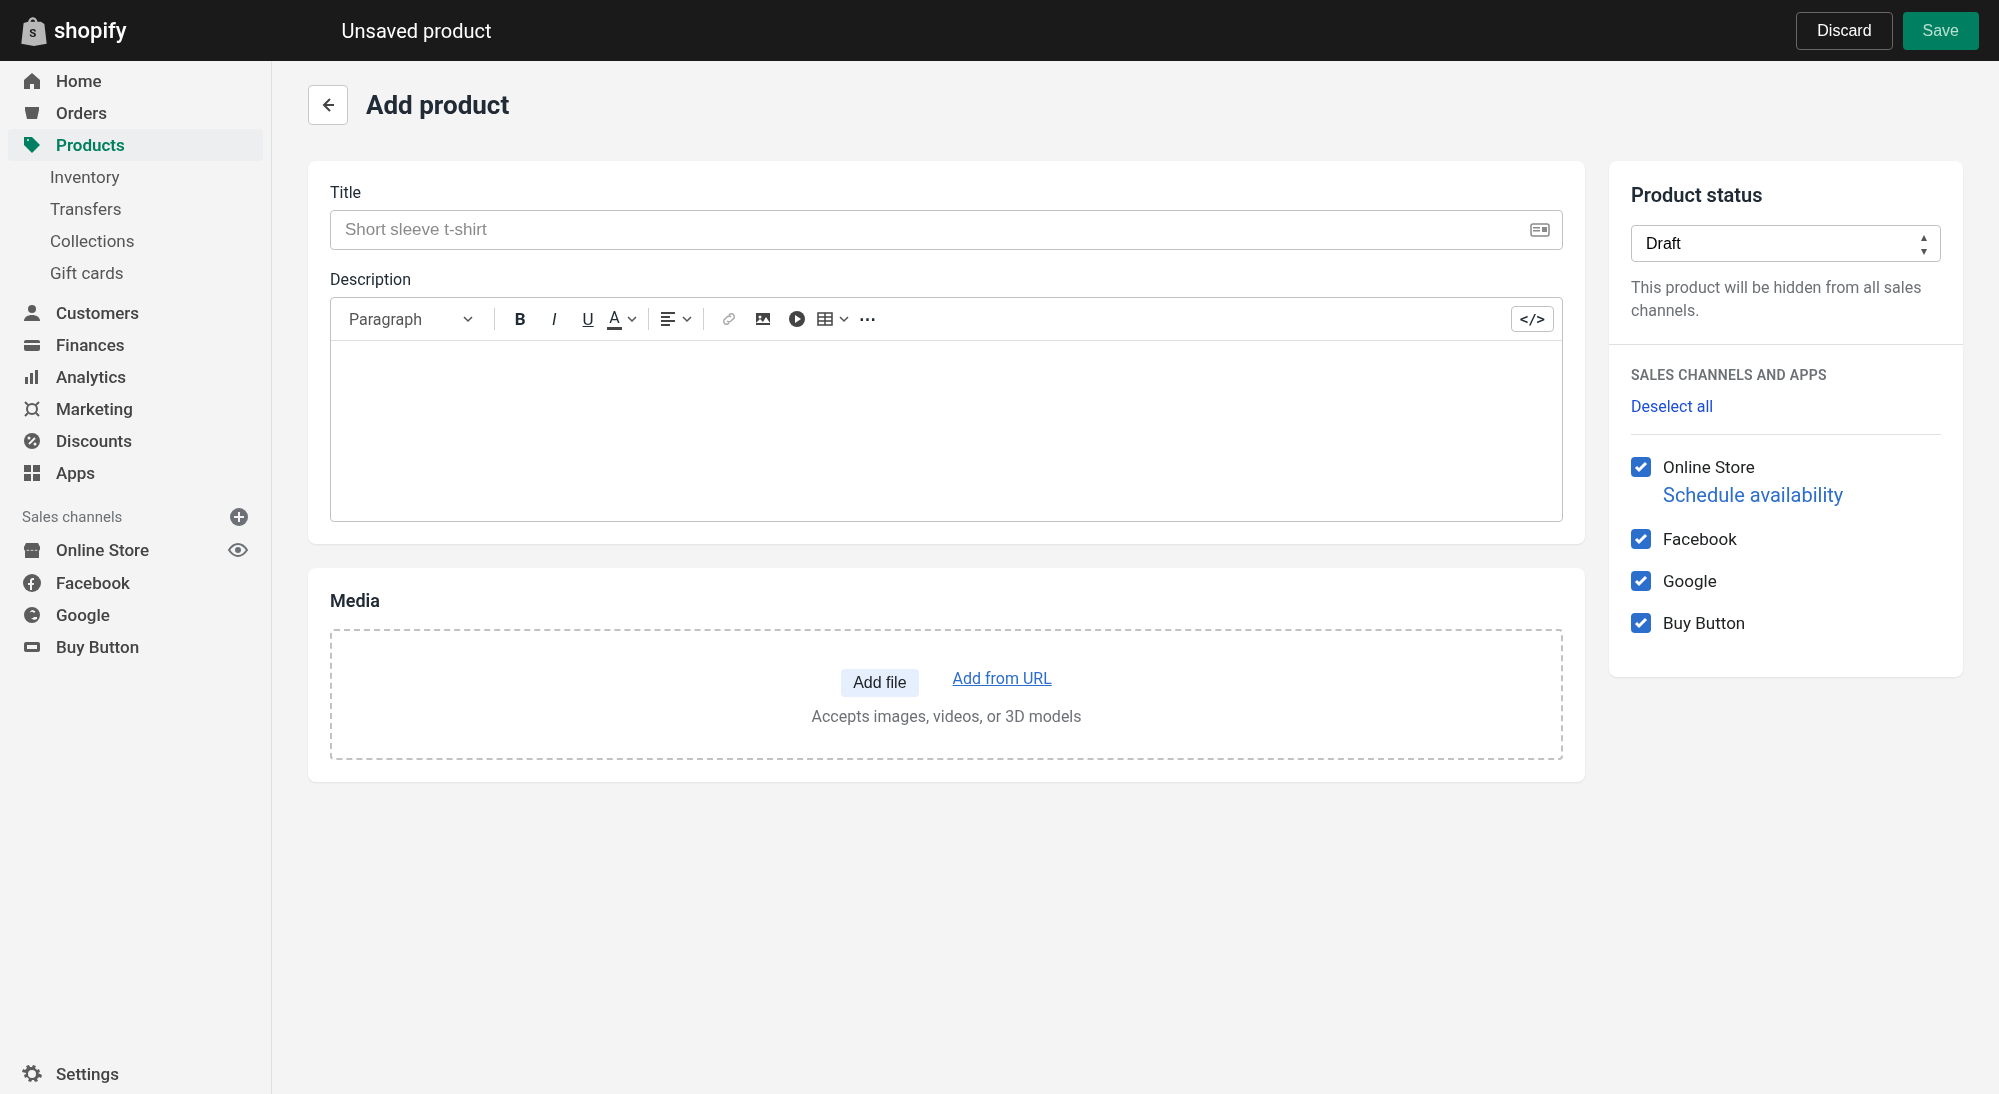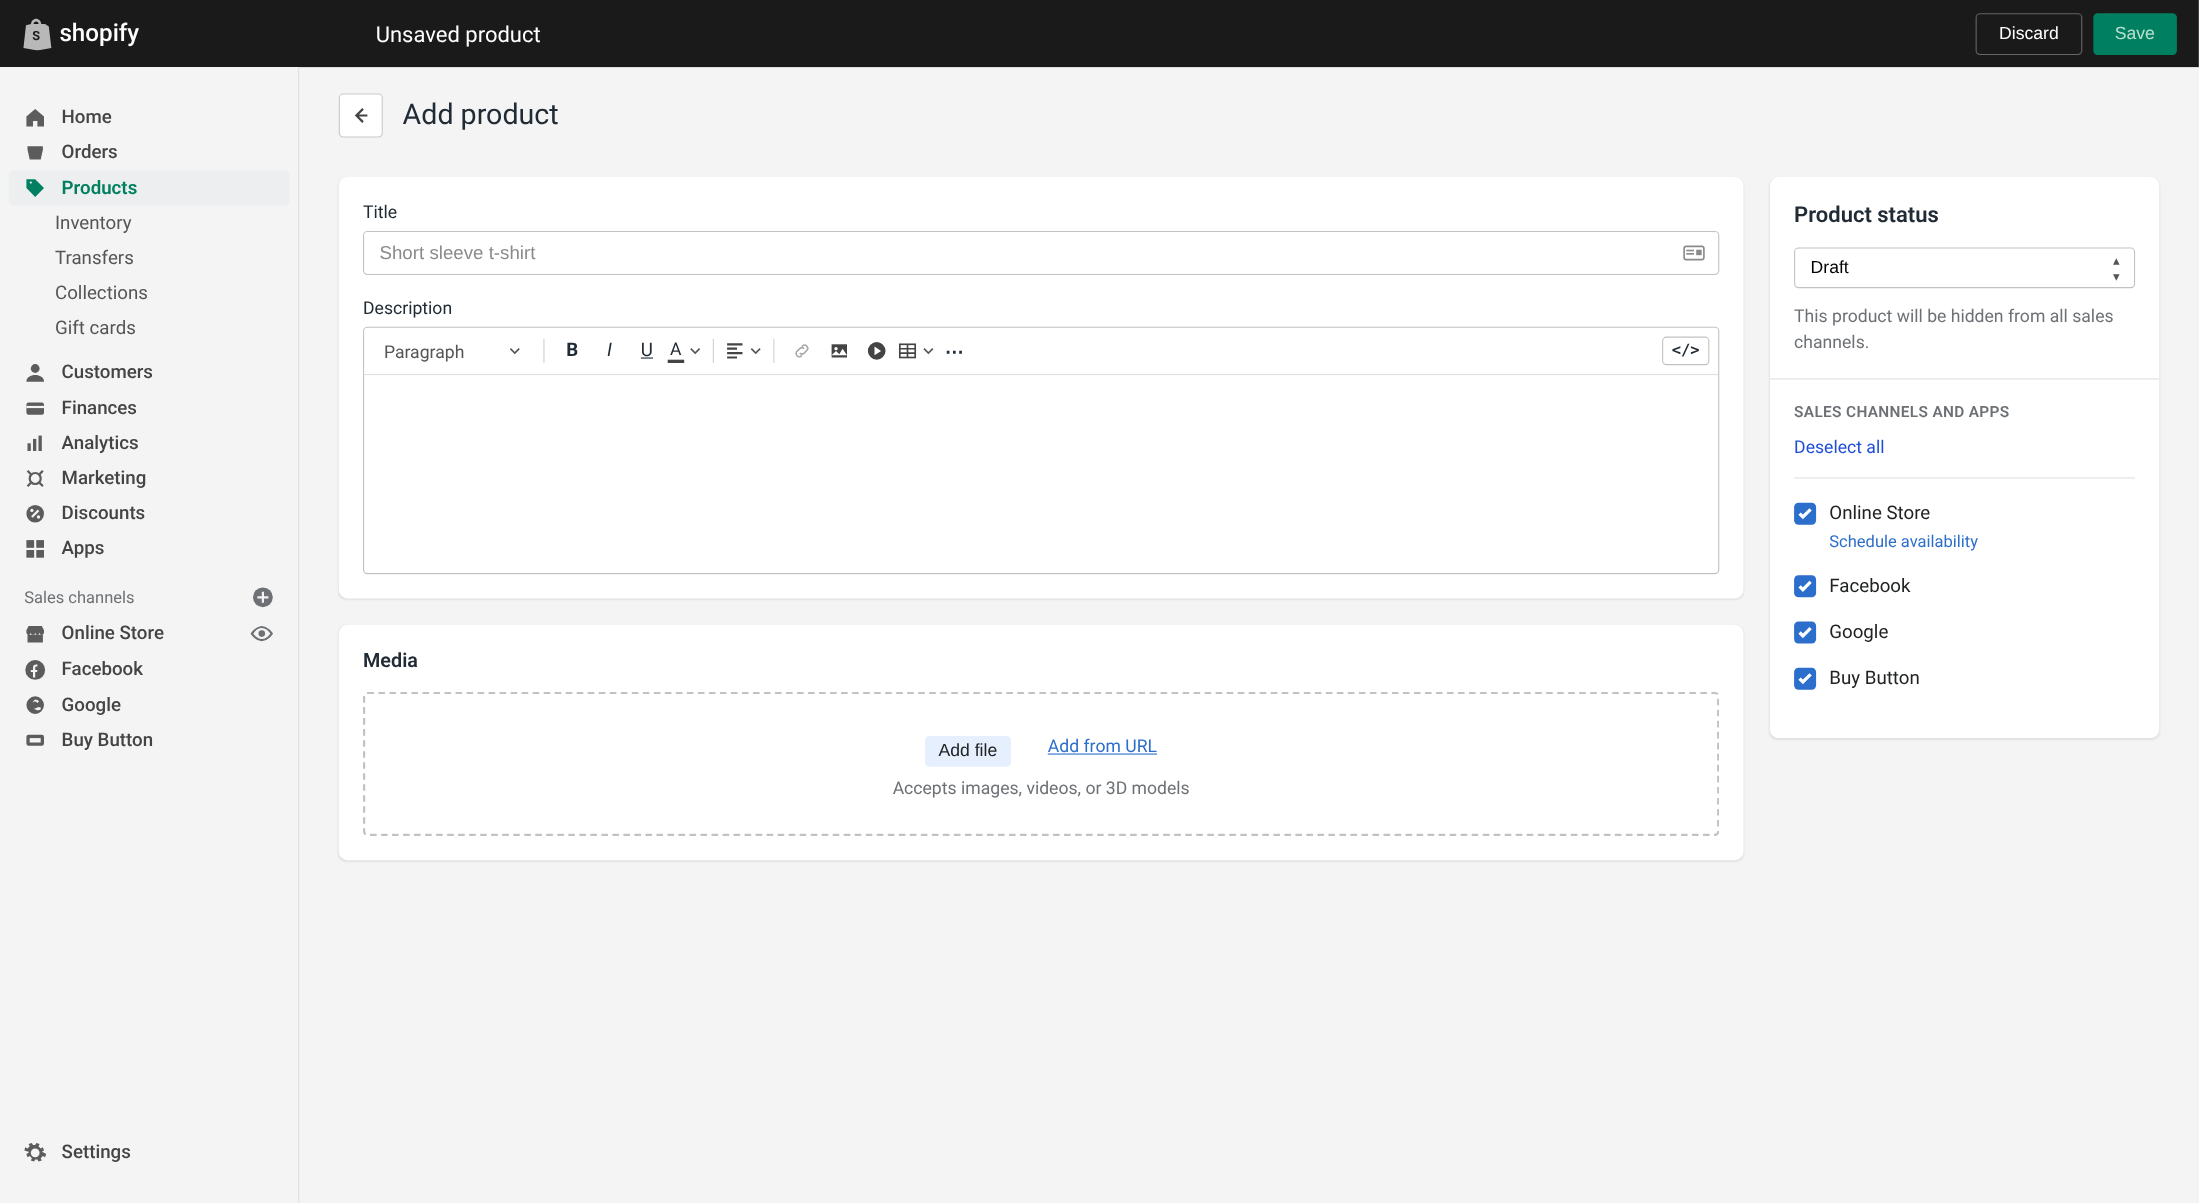--- a/index.html
+++ b/index.html
@@ -7,37 +7,37 @@
   
   .topbar { background: #1a1a1a; height: 61px; display: flex; align-items: center; padding: 0 20px; }
   .logo { display: flex; align-items: center; gap: 6px; color: #fff; font-size: 22px; font-weight: 500; }
   .logo-icon { width: 28px; height: 30px; }
   .topbar-title { color: #fff; font-size: 20px; font-weight: 400; margin-left: 215px; }
   .topbar-actions { margin-left: auto; display: flex; gap: 10px; }
   .btn-discard { background: transparent; border: 1px solid #666; color: #fff; padding: 9px 20px; border-radius: 4px; font-size: 16px; cursor: pointer; }
   .btn-save { background: #008060; border: none; color: #b8e0d2; padding: 9px 20px; border-radius: 4px; font-size: 16px; cursor: not-allowed; }
   
   .layout { display: flex; height: calc(100vh - 61px); }
-  .sidebar { width: 272px; background: #f4f4f4; border-right: 1px solid #e0e0e0; padding: 30px 0; overflow-y: auto; display: flex; flex-direction: column; }
+  .sidebar { width: 272px; background: #f4f4f4; border-right: 1px solid #e0e0e0; padding: 4px 0; overflow-y: auto; display: flex; flex-direction: column; }
   .nav-list { list-style: none; padding: 0 8px; }
   .nav-item { display: flex; align-items: center; gap: 14px; padding: 6px 14px; border-radius: 4px; cursor: pointer; font-size: 17px; color: #444; font-weight: 500; }
   .nav-item.active { background: #edeeef; color: #008060; font-weight: 600; }
   .nav-sub { list-style: none; padding-left: 50px; }
   .nav-sub li { padding: 6px 0; font-size: 17px; color: #555; cursor: pointer; }
   .nav-icon { width: 20px; height: 20px; fill: #5c5c5c; flex-shrink: 0; }
   .nav-item.active .nav-icon { fill: #008060; }
   .section-header { display: flex; align-items: center; justify-content: space-between; padding: 18px 22px 6px 22px; font-size: 15px; color: #6d7175; }
   .plus-circle { width: 20px; height: 20px; fill: #6d7175; cursor: pointer; }
   .eye-icon { width: 22px; height: 22px; fill: #6d7175; margin-left: auto; }
   .sidebar-spacer { flex: 1; }
   
   .main { flex: 1; overflow-y: auto; padding: 24px 36px 36px 36px; }
   .page-header { display: flex; align-items: center; gap: 18px; margin-bottom: 36px; }
   .back-btn { width: 40px; height: 40px; border: 1px solid #c9c9c9; border-radius: 4px; background: #fff; display: flex; align-items: center; justify-content: center; cursor: pointer; }
-  .page-title { font-size: 26px; font-weight: 400; }
+  .page-title { font-size: 26px; font-weight: 700; }
   
   .columns { display: flex; gap: 24px; align-items: flex-start; }
   .col-main { flex: 1; display: flex; flex-direction: column; gap: 24px; }
   .col-side { width: 354px; display: flex; flex-direction: column; gap: 24px; }
   
   .card { background: #fff; border-radius: 8px; box-shadow: 0 1px 2px rgba(0,0,0,0.08); padding: 22px; }
   .card-section-divider { border-top: 1px solid #e0e0e0; margin: 22px -22px; padding: 22px 22px 0 22px; }
   
   .field { display: flex; flex-direction: column; gap: 8px; }
   .field-label { font-size: 16px; color: #212b36; }
@@ -69,21 +69,21 @@
   .select-caret { position: absolute; right: 14px; top: 50%; transform: translateY(-50%); font-size: 12px; color: #555; pointer-events: none; }
   .side-hint { color: #6d7175; font-size: 16px; line-height: 1.45; }
   
   .channels-header { font-size: 14px; font-weight: 600; letter-spacing: 0.3px; color: #6d7175; }
   .deselect-link { color: #1d4ed8; font-size: 16px; cursor: pointer; margin-top: 14px; display: inline-block; }
   .channel-divider { border-top: 1px solid #e0e0e0; margin: 18px 0 0 0; }
   .channel-item { display: flex; align-items: flex-start; gap: 12px; padding-top: 22px; }
   .checkbox { width: 20px; height: 20px; border-radius: 4px; background: #2c6ecb; display: flex; align-items: center; justify-content: center; flex-shrink: 0; cursor: pointer; }
   .checkbox svg { width: 14px; height: 14px; stroke: #fff; stroke-width: 3; fill: none; }
   .channel-label { font-size: 17px; color: #202223; }
-  .schedule-link { color: #2c6ecb; font-size: 15px; cursor: pointer; margin-top: 6px; display: inline-block; }
+  .schedule-link { color: #2c6ecb; font-size: 20px; cursor: pointer; margin-top: 6px; display: inline-block; }
   
   .chevron-down { width: 12px; height: 12px; }
 </style>
 </head>
 <body>
 
 <div class="topbar">
   <div class="logo">
     <svg class="logo-icon" viewBox="0 0 24 26">
         <path fill="#b8b8b8" d="M18 5l3 2 2 17-11 2L1 24 3 6l4-1c0-2 2-4 4-4s4 2 4 4l3 0zM11 3c-1 0-2 1-2 2h4c0-1-1-2-2-2z"></path>

